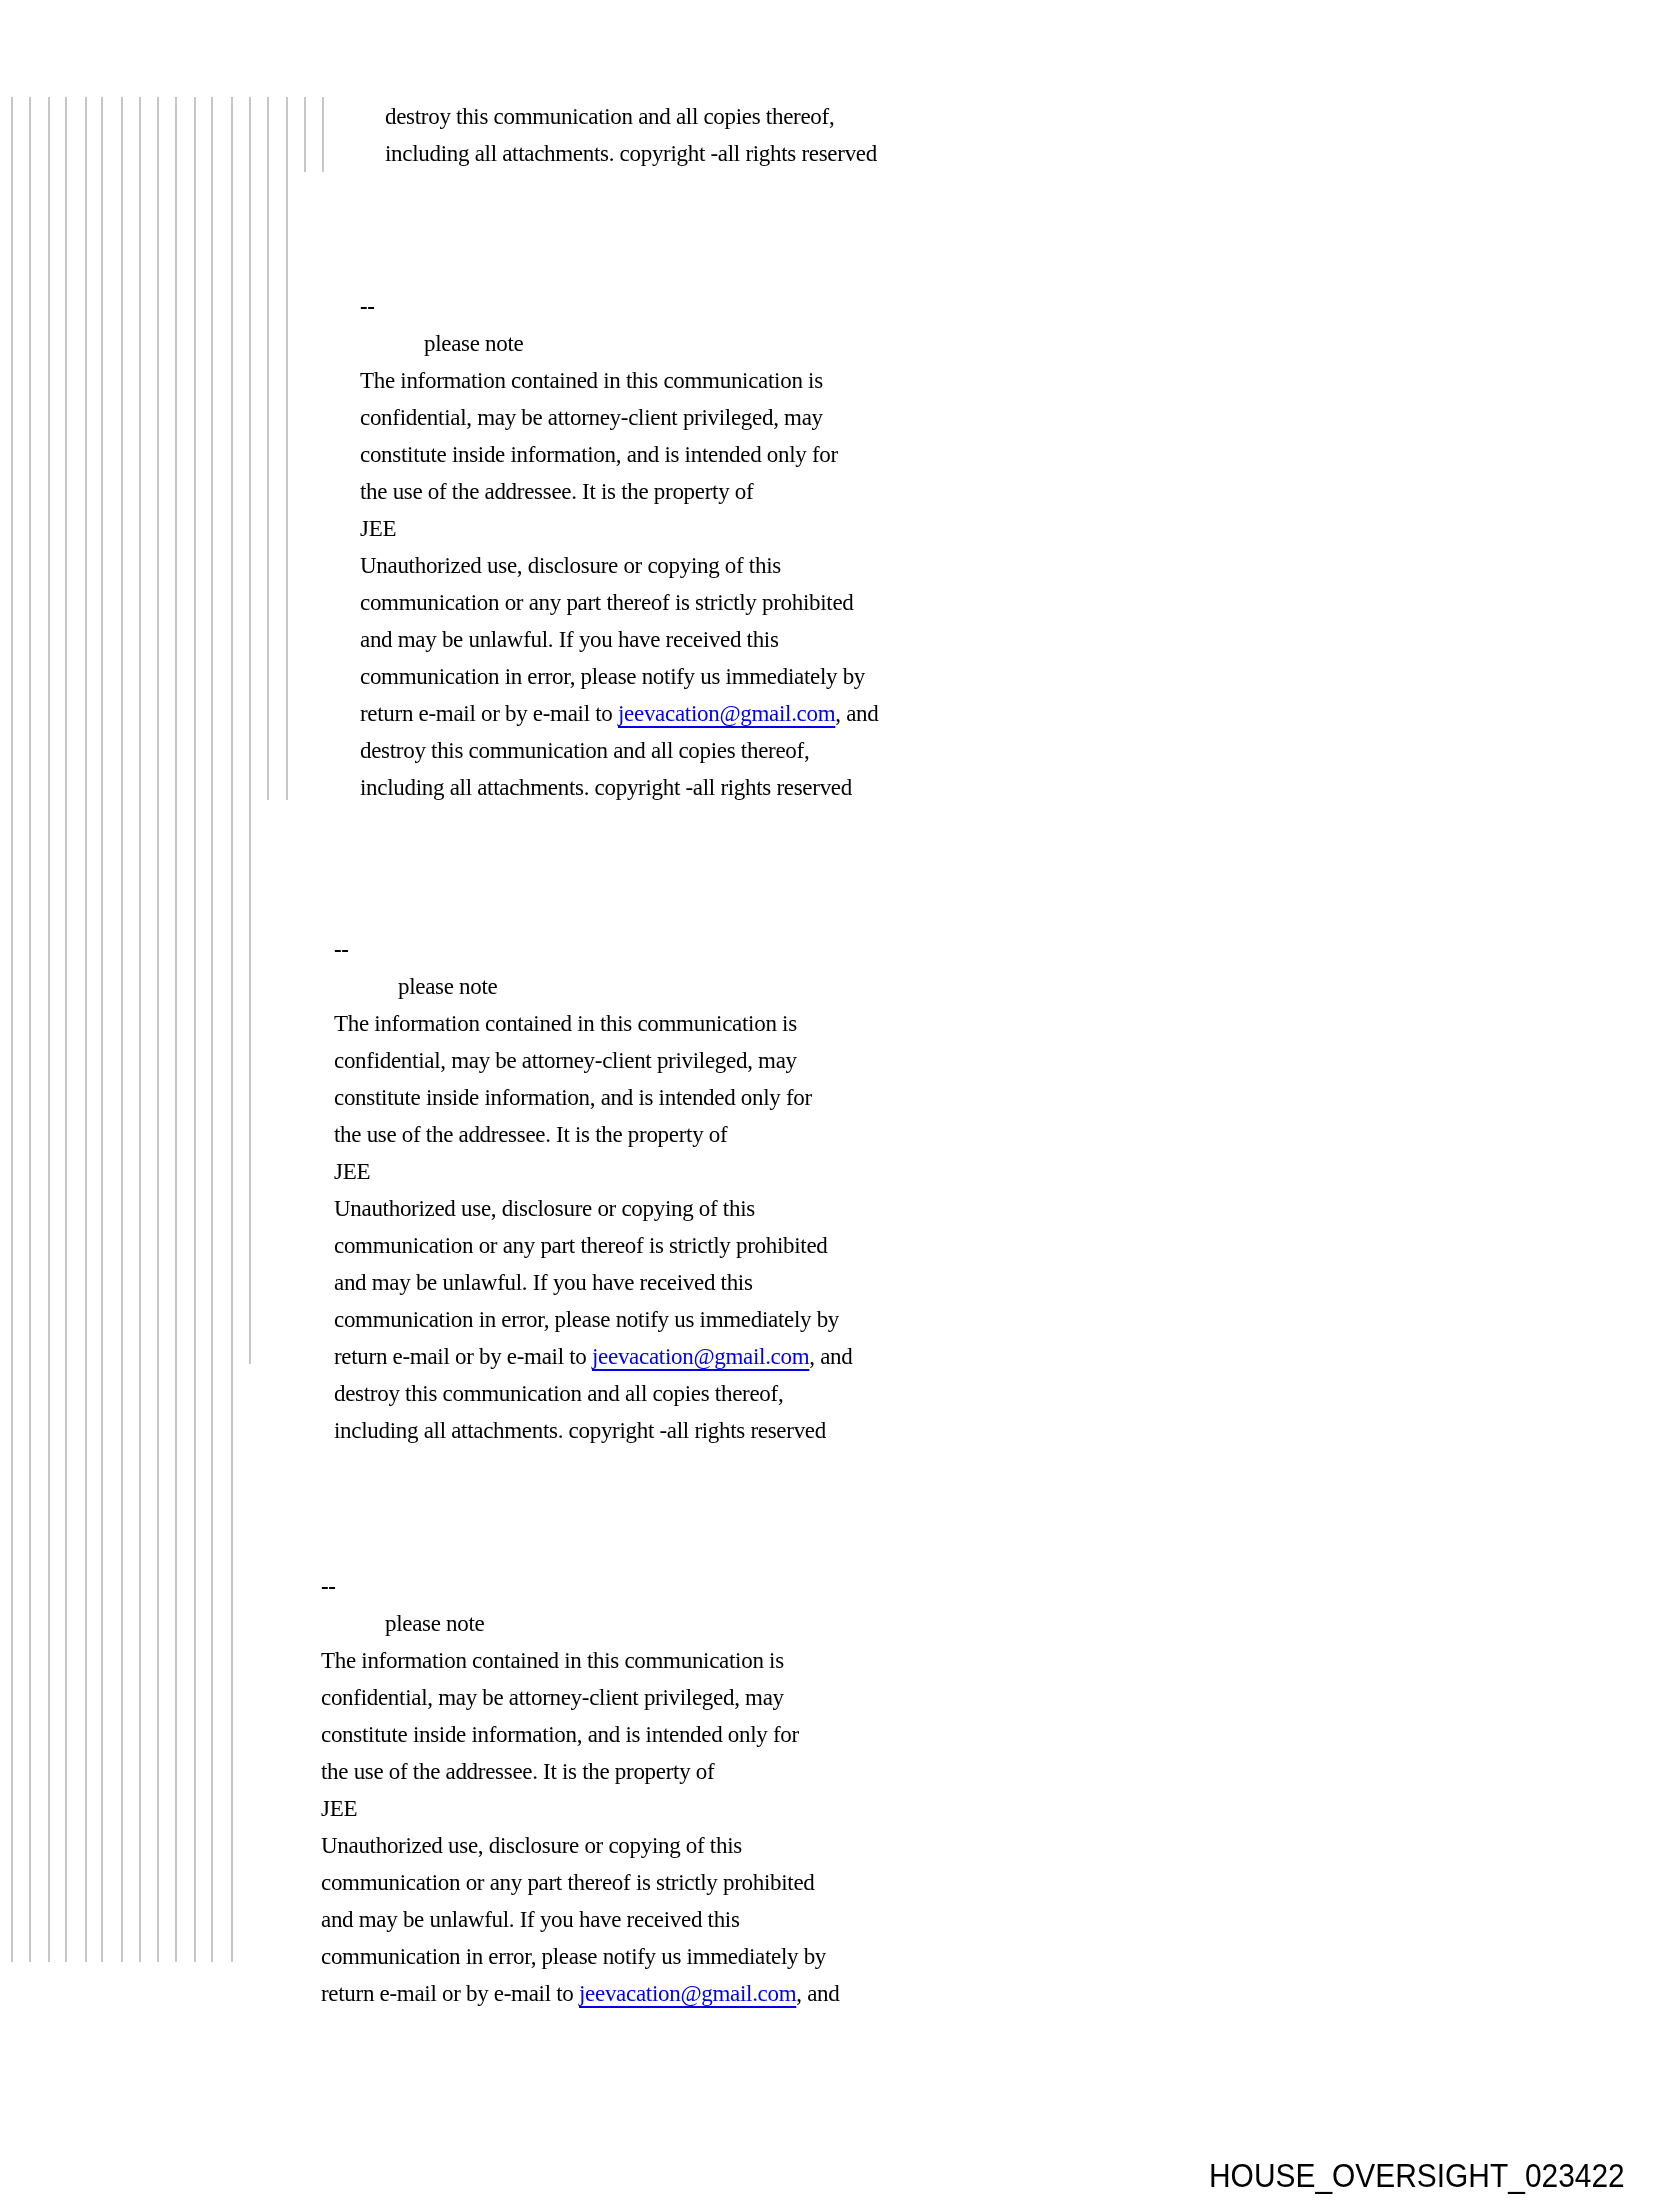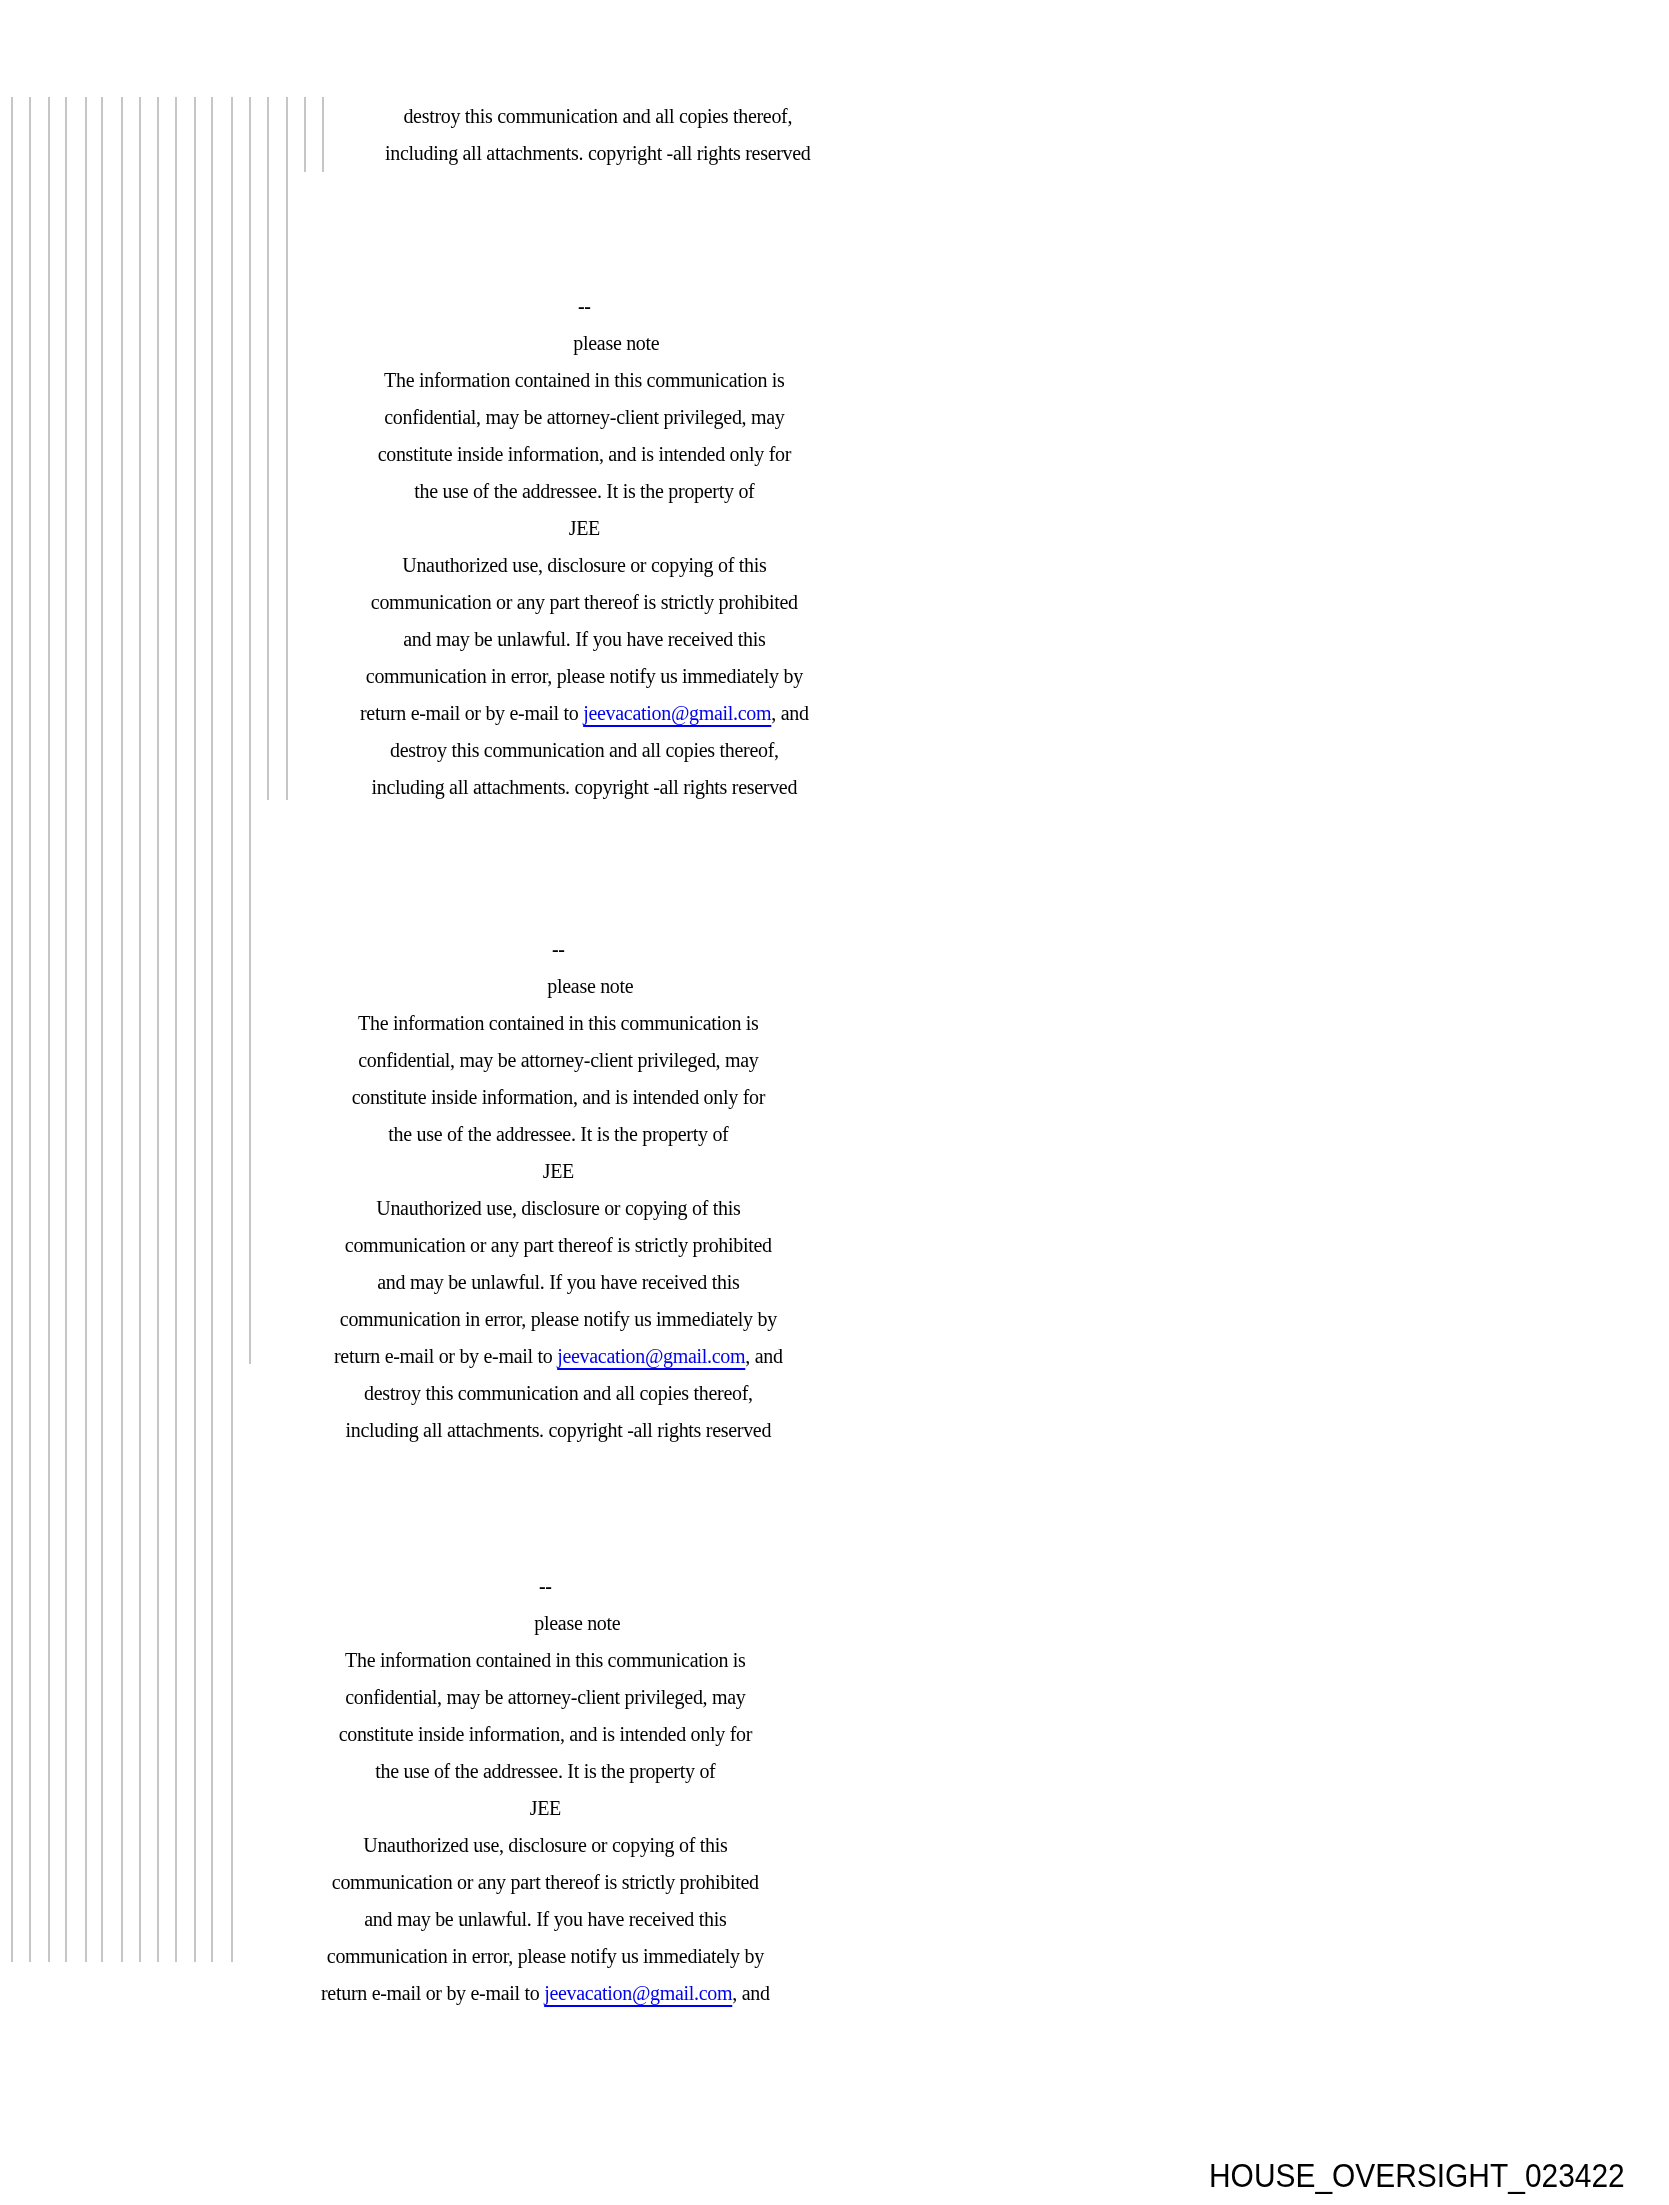--- a/index.html
+++ b/index.html
@@ -9,26 +9,25 @@
     background:#ffffff;
   }
   .page{
     position:relative;width:1669px;height:2205px;overflow:hidden;background:#ffffff;
   }
   .scanline{
     position:absolute;
   }
   .block{
     position:absolute;
-    font-size:20px;
+    font-size:23px;
     line-height:37px;
     letter-spacing:-0.3px;
     white-space:pre;
     color:#000000;
-    text-align:center;
   }
   .dashes{font-weight:700;}
   .bline{white-space:pre;}
   a.email{
     color:#0000ee;
     text-decoration-thickness:2px;
     text-underline-offset:4.6px;
   }
   .bates{
     position:absolute;

